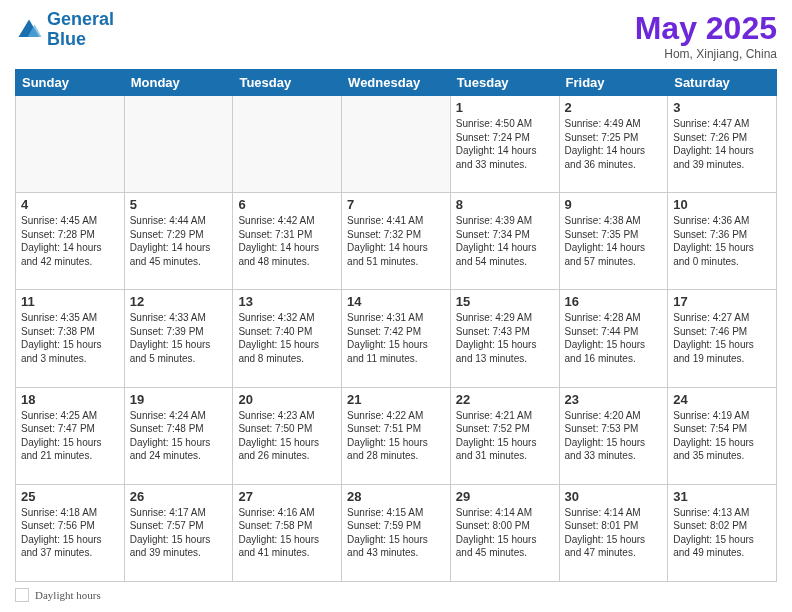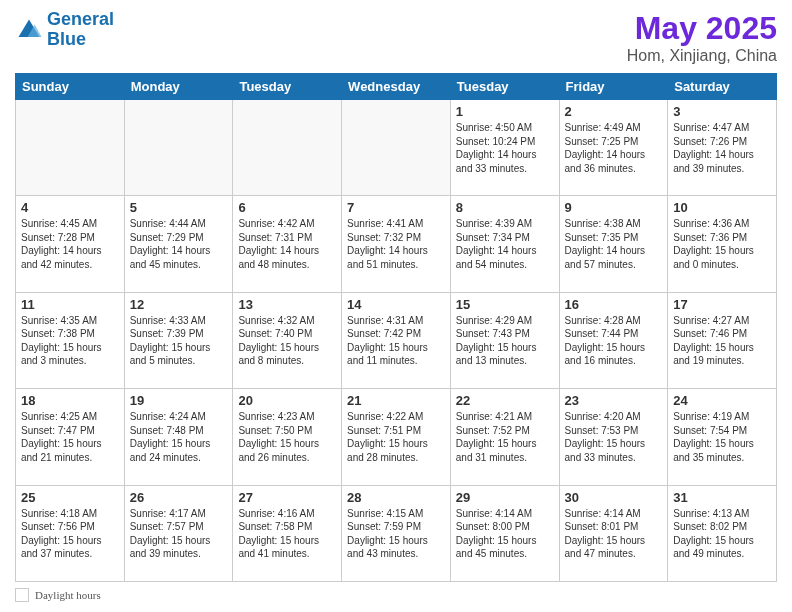--- a/index.html
+++ b/index.html
@@ -43,21 +43,21 @@
     }
     .title-block {
       text-align: right;
     }
     .main-title {
       font-size: 32px;
       font-weight: bold;
       color: #6d28d9;
     }
     .subtitle {
-      font-size: 16px;
+      font-size: 12px;
       color: #555;
     }
     .calendar {
       flex: 1;
       border: 1px solid #ccc;
       border-collapse: collapse;
       width: 100%;
       table-layout: fixed;
       padding-left: 9px;
     }
@@ -143,21 +143,21 @@
     </thead>
     <tbody id="calendar-body">
         <tr>
           <td class="empty"></td>
           <td class="empty"></td>
           <td class="empty"></td>
           <td class="empty"></td>
           <td>
             <div class="day-number">1</div>
             <div class="day-info">Sunrise: 4:50 AM
-Sunset: 10:24 PM
+Sunset: 7:24 PM
 Daylight: 14 hours and 33 minutes.</div>
           </td>
           <td>
             <div class="day-number">2</div>
             <div class="day-info">Sunrise: 4:49 AM
 Sunset: 7:25 PM
 Daylight: 14 hours and 36 minutes.</div>
           </td>
           <td>
             <div class="day-number">3</div>

